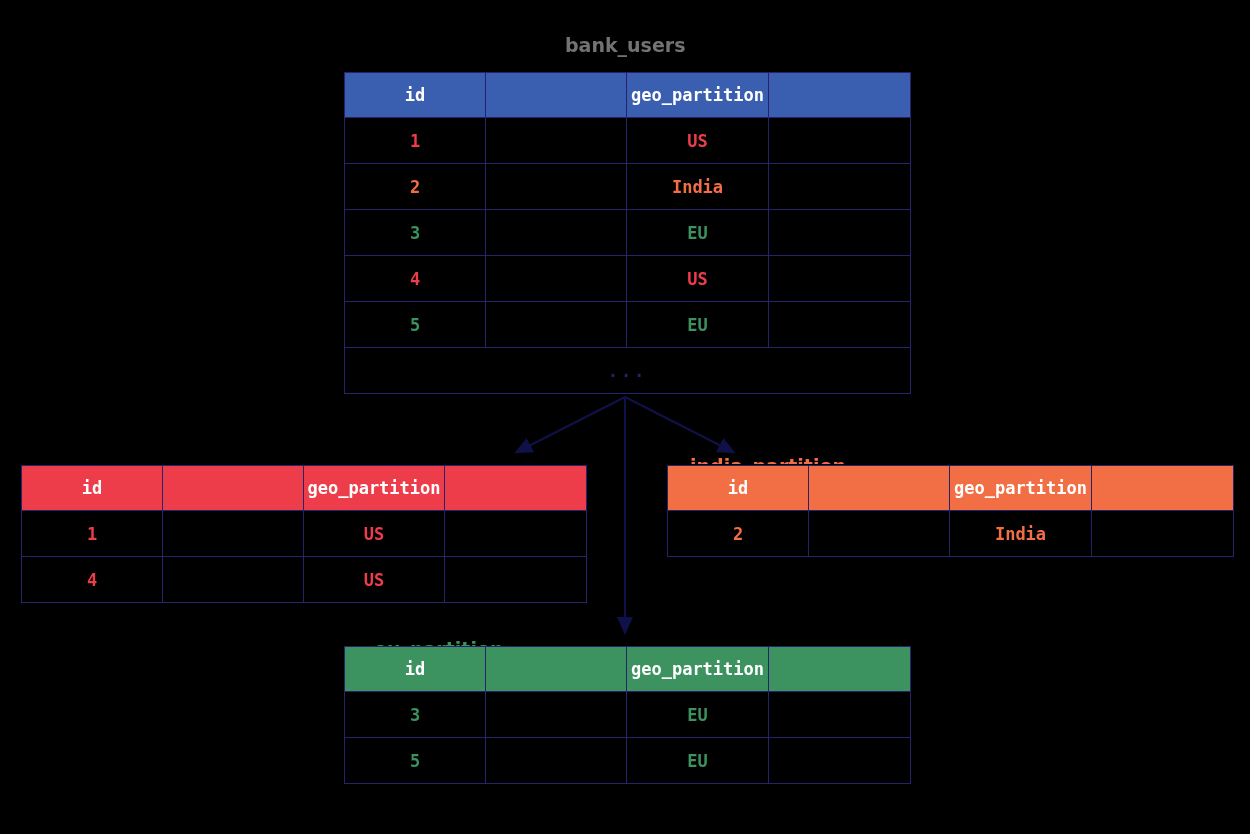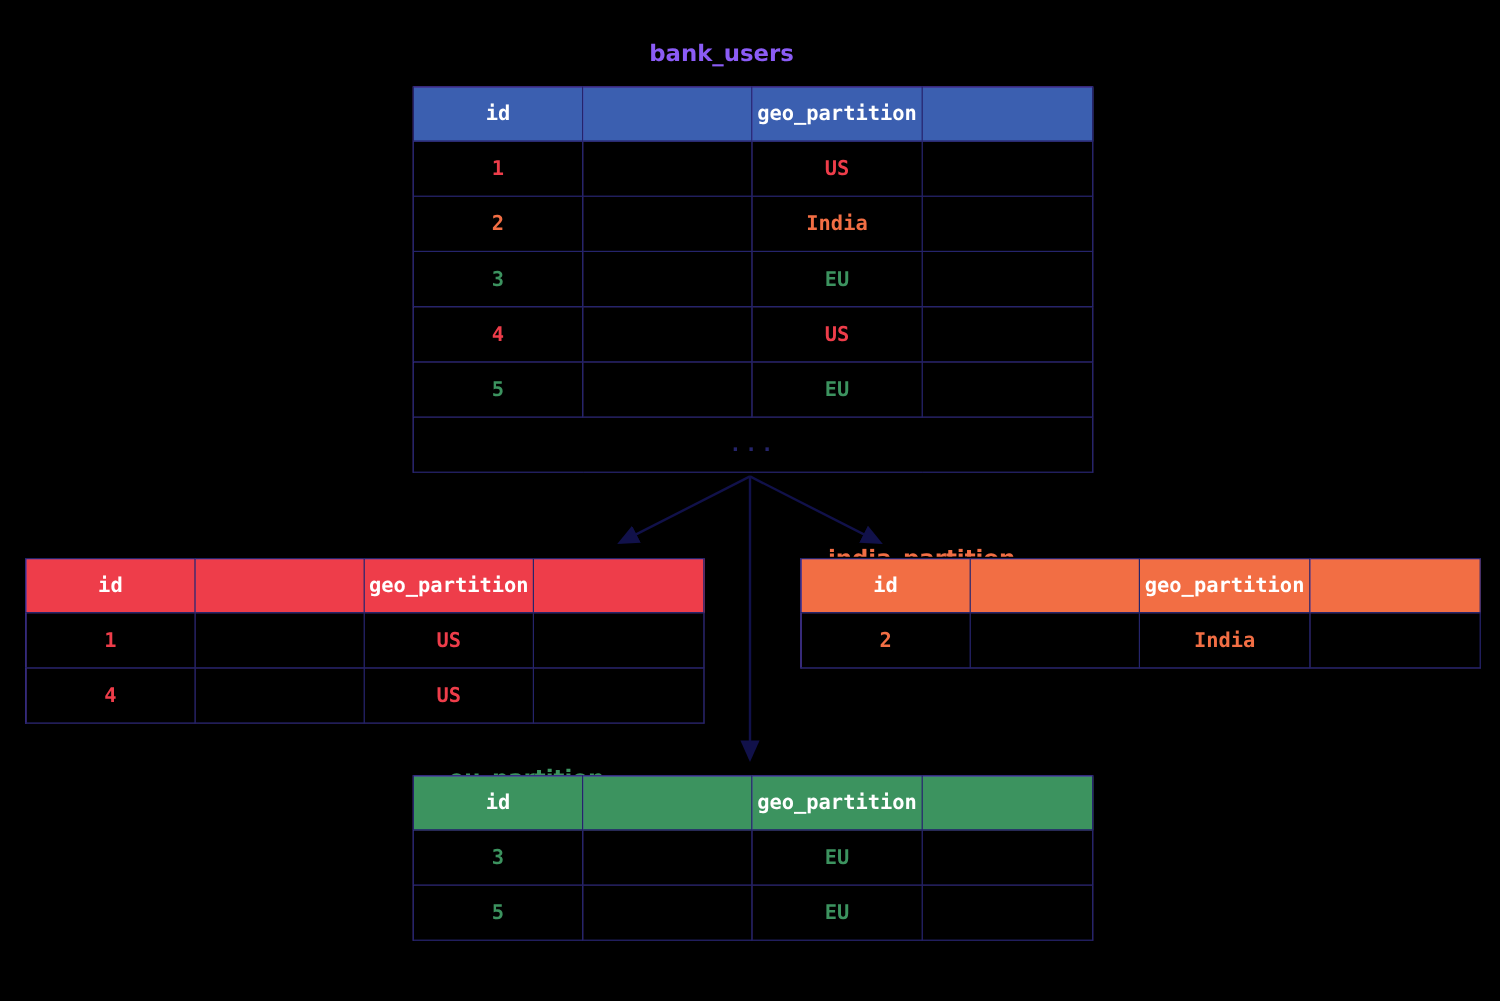--- a/index.html
+++ b/index.html
@@ -34,30 +34,30 @@
     font-size: 19px;
     white-space: nowrap;
     letter-spacing: 0px;
   }
   .title-main-a {
     color: #1b1b4f;
     left: 523px;
     top: 34px;
   }
   .title-main-b {
-    color: #8b5cf6;
-    left: 541px;
+    color: #737373;
+    left: 565px;
     top: 34px;
   }
   
   .tbl {
     position: absolute;
     border-collapse: collapse;
     table-layout: fixed;
-    background: #8b5cf6;
+    background: #a16207;
   }
   .tbl td, .tbl th {
     border: 1px solid #25246b;
     padding: 0;
     margin: 0;
     text-align: center;
     vertical-align: middle;
     font-family: "DejaVu Sans Mono", "Liberation Mono", monospace;
     font-weight: bold;
     font-size: 17px;

